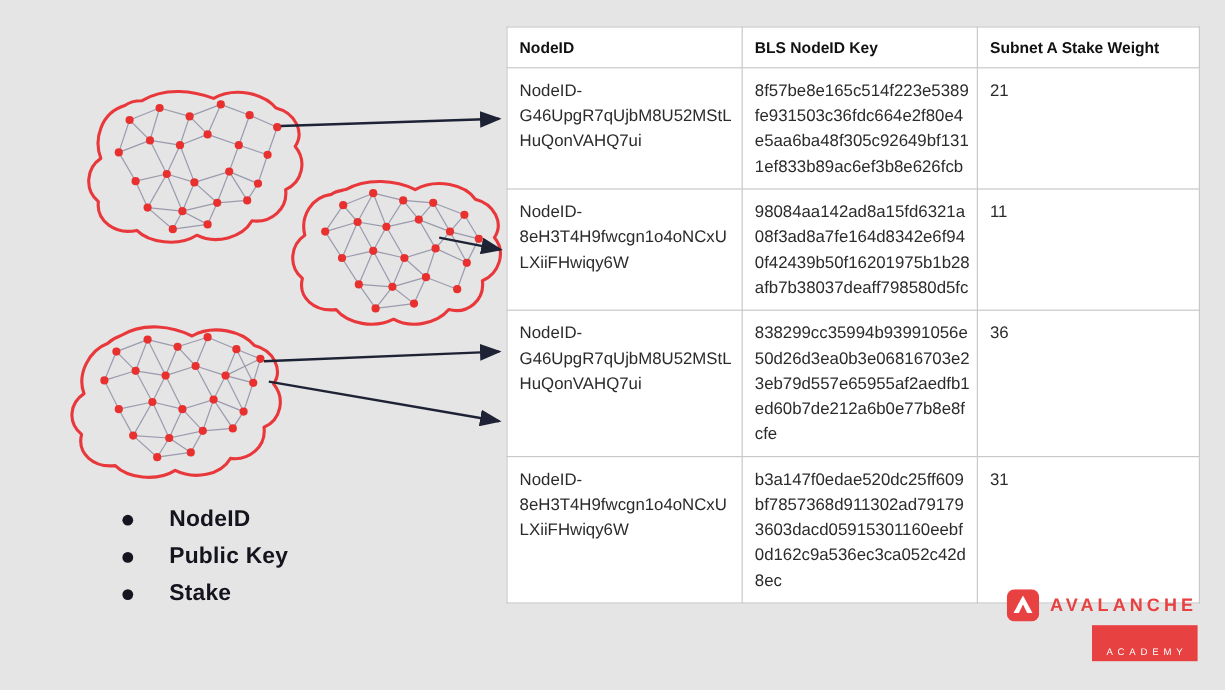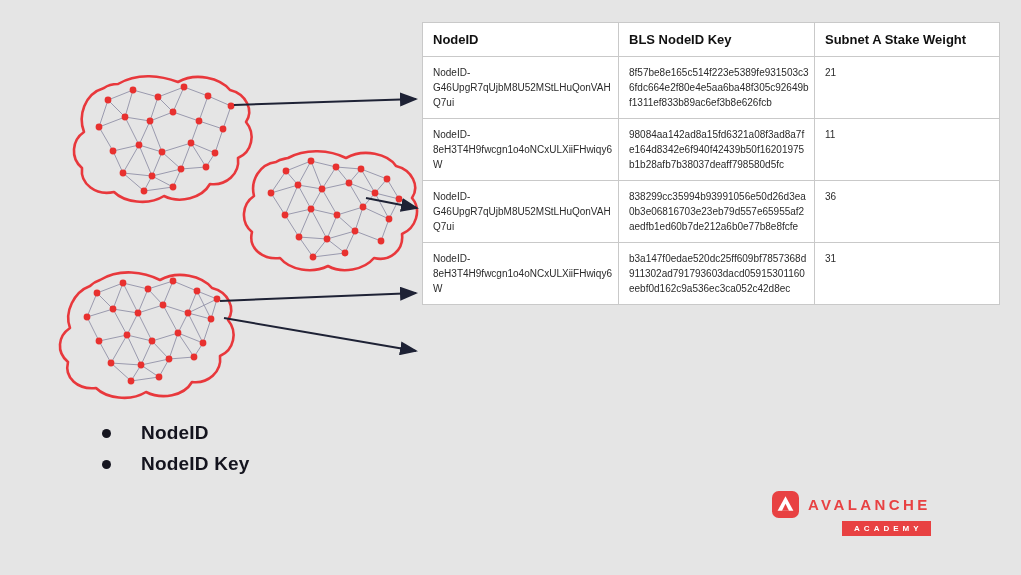--- a/index.html
+++ b/index.html
@@ -17,38 +17,38 @@
   .val-table col.c1 { width:196px; }
   .val-table col.c2 { width:196px; }
   .val-table col.c3 { width:185px; }
   .val-table th, .val-table td {
     border:1px solid #c9c9c9; vertical-align:top; text-align:left;
   }
   .val-table th {
     font-size:13px; font-weight:700; color:#111111; padding:9px 6px 9px 10px;
   }
   .val-table td {
-    font-size:10px; color:#2b2b2b; padding:8px 5px 8px 10px;
+    font-size:14px; color:#2b2b2b; padding:8px 5px 8px 10px;
     line-height:1.5; overflow-wrap:anywhere; word-break:normal;
   }
 
   
   ul.legend { position:absolute; left:102px; top:422px; list-style:none; margin:0; padding:0; }
   ul.legend li { display:flex; align-items:center; margin-bottom:9px; }
   ul.legend .dot { width:9px; height:9px; border-radius:50%; background:#15151f; margin-right:30px; flex:0 0 auto; }
   ul.legend .label { font-size:19px; font-weight:700; color:#14141e; letter-spacing:0.2px; }
 
   
-  .logo { position:absolute; left:772px; top:491px; display:flex; flex-direction:column; align-items:flex-end; }
+  .logo { position:absolute; left:839px; top:491px; display:flex; flex-direction:column; align-items:flex-end; }
   .logo-row { display:flex; align-items:center; gap:9px; }
   .logo-mark svg { display:block; }
   .logo-brand { font-size:15px; font-weight:700; letter-spacing:3.4px; color:#E84142; white-space:nowrap; }
   .logo-sub {
-    margin-top:3px; background:#E84142; color:#ffffff; font-size:8px; font-weight:700;
-    letter-spacing:4px; padding:3px 8px 3px 12px; white-space:nowrap;
+    margin-top:3px; background:#E84142; color:#ffffff; font-size:8px; font-weight:400;
+    letter-spacing:4px; padding:18px 8px 3px 12px; white-space:nowrap;
   }
 </style>
 </head>
 <body>
 
 <div class="stage">
 
   <svg id="diagram-svg" width="1021" height="575" viewBox="0 0 1021 575">
     <defs>
       <marker id="arrowhead" markerWidth="9" markerHeight="7" refX="8" refY="3.5" orient="auto">
@@ -315,21 +315,25 @@
     </tbody>
   </table>
 
   <ul class="legend">
     <li>
       <span class="dot"></span>
       <span class="label">NodeID</span>
     </li>
     <li>
       <span class="dot"></span>
-      <span class="label">NodeID Key</span>
+      <span class="label">Public Key</span>
+    </li>
+    <li>
+      <span class="dot"></span>
+      <span class="label">Stake</span>
     </li>
   </ul>
 
   <div class="logo">
     <div class="logo-row">
       <span class="logo-mark">
         <svg width="27" height="27" viewBox="0 0 28 28">
           <rect x="0" y="0" width="28" height="28" rx="7" fill="#E84142"></rect>
           <path d="M14 5.5 L22.2 20.5 H5.8 Z" fill="#ffffff"></path>
           <path d="M14 13.2 L17.6 20.5 H10.4 Z" fill="#E84142"></path>

